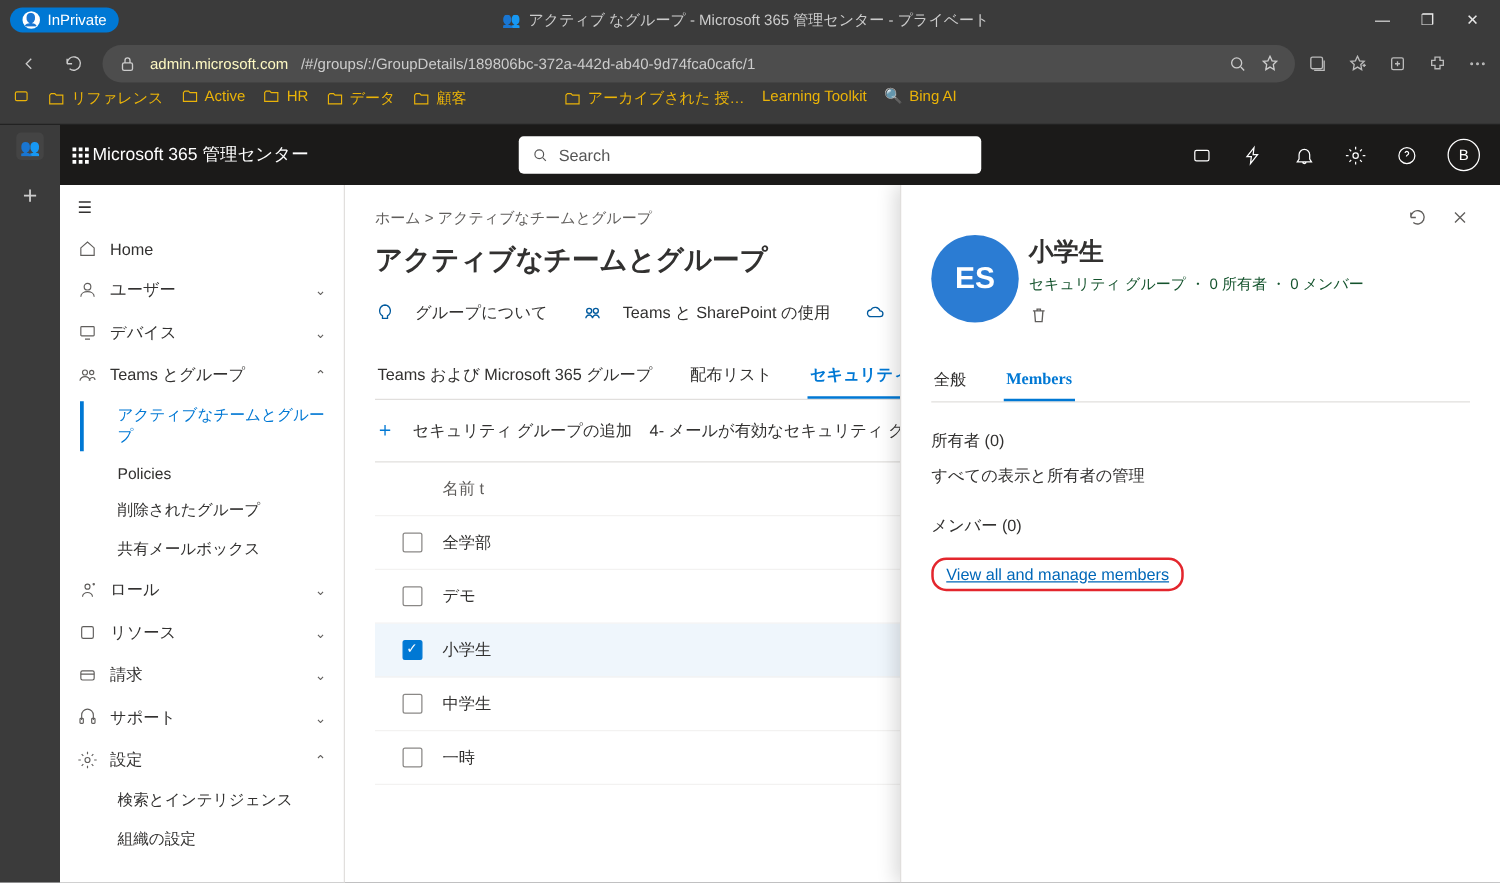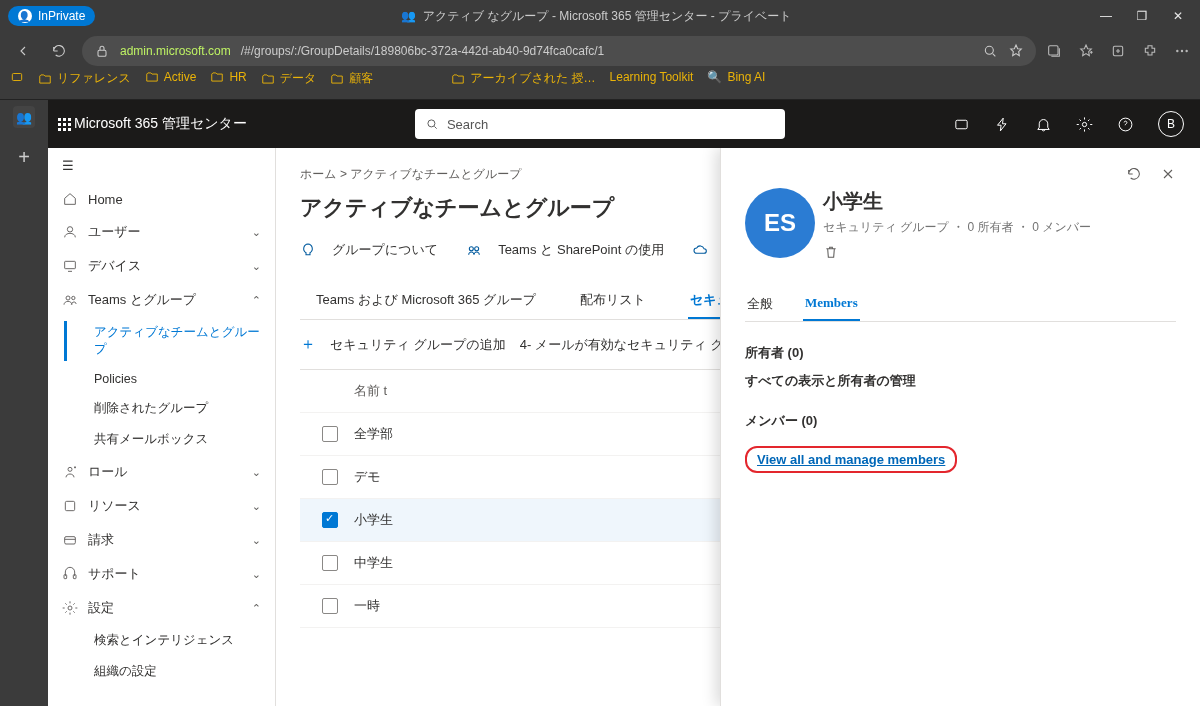--- a/index.html
+++ b/index.html
@@ -8,21 +8,21 @@
 .titlebar{height:32px;display:flex;align-items:center;padding:0 8px;gap:8px;}
 .inprivate-badge{display:flex;align-items:center;gap:6px;background:#0078d4;color:#fff;padding:3px 10px;border-radius:12px;font-size:12px;}
 .inprivate-badge .dot{width:14px;height:14px;border-radius:50%;background:#fff;color:#0078d4;font-size:10px;display:flex;align-items:center;justify-content:center;}
 .title-center{flex:1;text-align:center;font-size:12px;color:#ccc;display:flex;align-items:center;justify-content:center;gap:6px;}
 .win-btns{display:flex;gap:20px;font-size:12px;margin-right:6px;}
 .win-btns span{width:16px;text-align:center;cursor:pointer;}
 .addrbar{height:38px;display:flex;align-items:center;padding:0 10px;gap:10px;}
 .addrbar .navbtn{width:26px;height:26px;display:flex;align-items:center;justify-content:center;color:#ccc;cursor:pointer;}
 .addrbar svg{width:16px;height:16px;fill:none;stroke:currentColor;stroke-width:1.6;}
 .url-field{flex:1;background:#4d4d4d;border-radius:16px;height:30px;display:flex;align-items:center;padding:0 12px;gap:10px;color:#ccc;font-size:12px;}
-.url-field .white{color:#bef264;}
+.url-field .white{color:#fef9c3;}
 .icon-row{display:flex;gap:16px;color:#bbb;}
 .bookbar{height:30px;display:flex;align-items:flex-start;gap:14px;padding:0 10px;color:#eab308;font-size:12px;border-bottom:1px solid #222;}
 .bookbar .bm{display:flex;align-items:center;gap:5px;cursor:pointer;}
 .bookbar svg{width:14px;height:14px;fill:none;stroke:currentColor;stroke-width:1.6;}
 .app-shell{height:calc(706px - 100px);display:flex;background:#fff;}
 .leftstrip{width:48px;background:#3b3b3b;color:#ccc;display:flex;flex-direction:column;align-items:center;padding-top:6px;gap:18px;}
 .leftstrip .sq{width:22px;height:22px;background:#444;border-radius:4px;display:flex;align-items:center;justify-content:center;}
 .leftstrip .plus{font-size:20px;color:#ccc;}
 .app-main{flex:1;display:flex;flex-direction:column;min-width:0;}
 .suitebar{height:48px;background:#1b1a19;color:#fff;display:flex;align-items:center;padding:0 10px;}
@@ -45,46 +45,46 @@
 .sub.active{position:relative;color:#0078d4;}
 .sub.active::before{content:"";position:absolute;left:-22px;top:4px;bottom:4px;width:3px;background:#0078d4;}
 .content{flex:1;position:relative;padding:18px 24px;overflow:hidden;}
 .crumb{font-size:12px;color:#605e5c;margin-bottom:10px;}
 .crumb .cur{color:#605e5c;}
 .page-title{font-size:22px;font-weight:600;margin-bottom:18px;}
 .pivot-icons{display:flex;gap:28px;align-items:center;margin-bottom:24px;color:#323130;font-size:13px;}
 .pivot-icons .pi{display:flex;align-items:center;gap:16px;cursor:pointer;}
 .pivot-icons svg{width:16px;height:16px;fill:none;stroke:#005a9e;stroke-width:1.6;}
 .tabs{display:flex;gap:26px;border-bottom:1px solid #e1dfdd;font-size:13px;margin-bottom:14px;}
-.tabs .tab{padding:8px 2px;cursor:pointer;color:#323130;margin-left:14px;}
+.tabs .tab{padding:8px 2px;cursor:pointer;color:#323130;}
 .tabs .tab.active{color:#0078d4;border-bottom:2px solid #0078d4;font-weight:600;}
 .cmdrow{display:flex;align-items:center;gap:14px;color:#323130;font-size:13px;margin-bottom:14px;}
 .cmdrow .plusbtn{color:#0078d4;font-size:16px;}
 .table{border-top:1px solid #e1dfdd;}
 .thead,.trow{display:grid;grid-template-columns:48px 1fr 120px 40px;align-items:center;padding:12px 6px;border-bottom:1px solid #f3f2f1;}
 .thead{color:#605e5c;font-size:13px;}
 .trow{cursor:pointer;}
 .trow.selected{background:#eff6fc;}
 .cbx{width:16px;height:16px;border:1px solid #8a8886;border-radius:2px;margin:0 auto;}
 .cbx.checked{background:#0078d4;border-color:#0078d4;position:relative;}
 .cbx.checked::after{content:"✓";color:#fff;font-size:11px;position:absolute;left:2px;top:-1px;}
 .more{color:#605e5c;text-align:center;}
 
 .panel{position:absolute;right:0;top:0;bottom:0;width:480px;background:#fff;border-left:1px solid #e1dfdd;box-shadow:-4px 0 14px rgba(0,0,0,.15);padding:18px 24px;}
 .panel-head{display:flex;justify-content:flex-end;gap:18px;color:#605e5c;}
 .panel-head svg{width:16px;height:16px;fill:none;stroke:#605e5c;stroke-width:1.6;cursor:pointer;}
 .grp-head{display:flex;gap:8px;align-items:flex-start;margin-top:6px;}
 .grp-avatar{width:70px;height:70px;border-radius:50%;background:#2b7cd3;color:#fff;display:flex;align-items:center;justify-content:center;font-size:24px;font-weight:600;}
 .grp-title{font-size:20px;font-weight:600;}
-.grp-meta{font-size:12px;color:#737373;margin-top:4px;}
+.grp-meta{font-size:12px;color:#14532d;margin-top:4px;}
 .del-ico{margin-top:8px;color:#605e5c;cursor:pointer;}
 .panel-tabs{display:flex;gap:28px;border-bottom:1px solid #e1dfdd;margin-top:24px;font-size:13px;}
 .panel-tabs .ptab{padding:8px 2px;cursor:pointer;font-family:Liberation Serif, serif;}
 .panel-tabs .ptab.active{color:#0078d4;border-bottom:2px solid #0078d4;font-weight:600;}
-.sect{margin-top:22px;font-size:13px;font-weight:bold;}
+.sect{margin-top:22px;font-size:13px;}
 .sect .lbl{color:#323130;margin-bottom:10px;}
 .linkish{color:#323130;font-size:13px;margin-top:4px;cursor:pointer;}
 .highlight-box{display:inline-block;padding:4px 10px;border:2px solid #e3262d;border-radius:12px;margin-top:6px;}
 .highlight-link{color:#0067b8;text-decoration:underline;font-size:13px;cursor:pointer;}
 </style>
 </head>
 <body>
 
 <div class="browser-chrome">
   <div class="titlebar">

